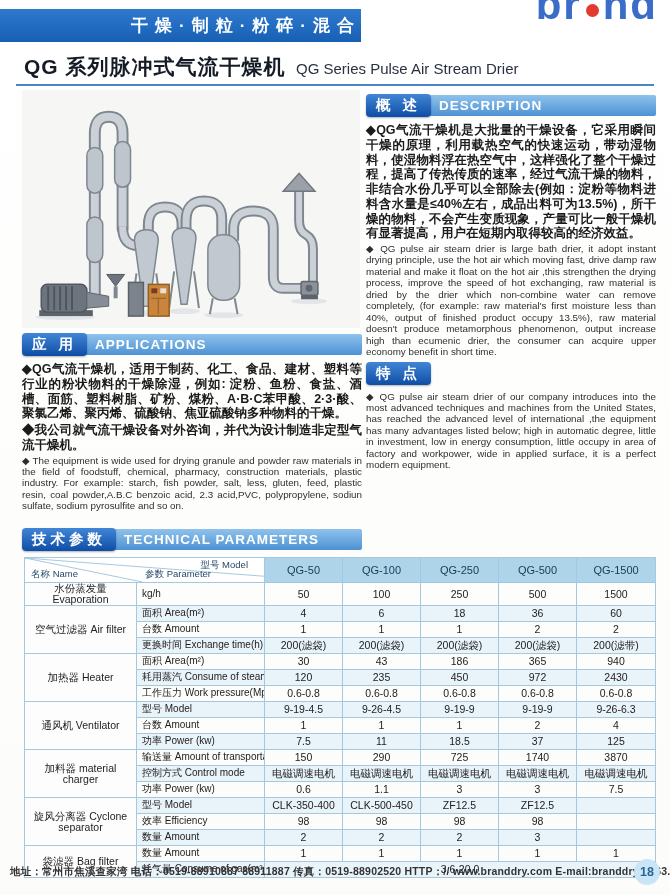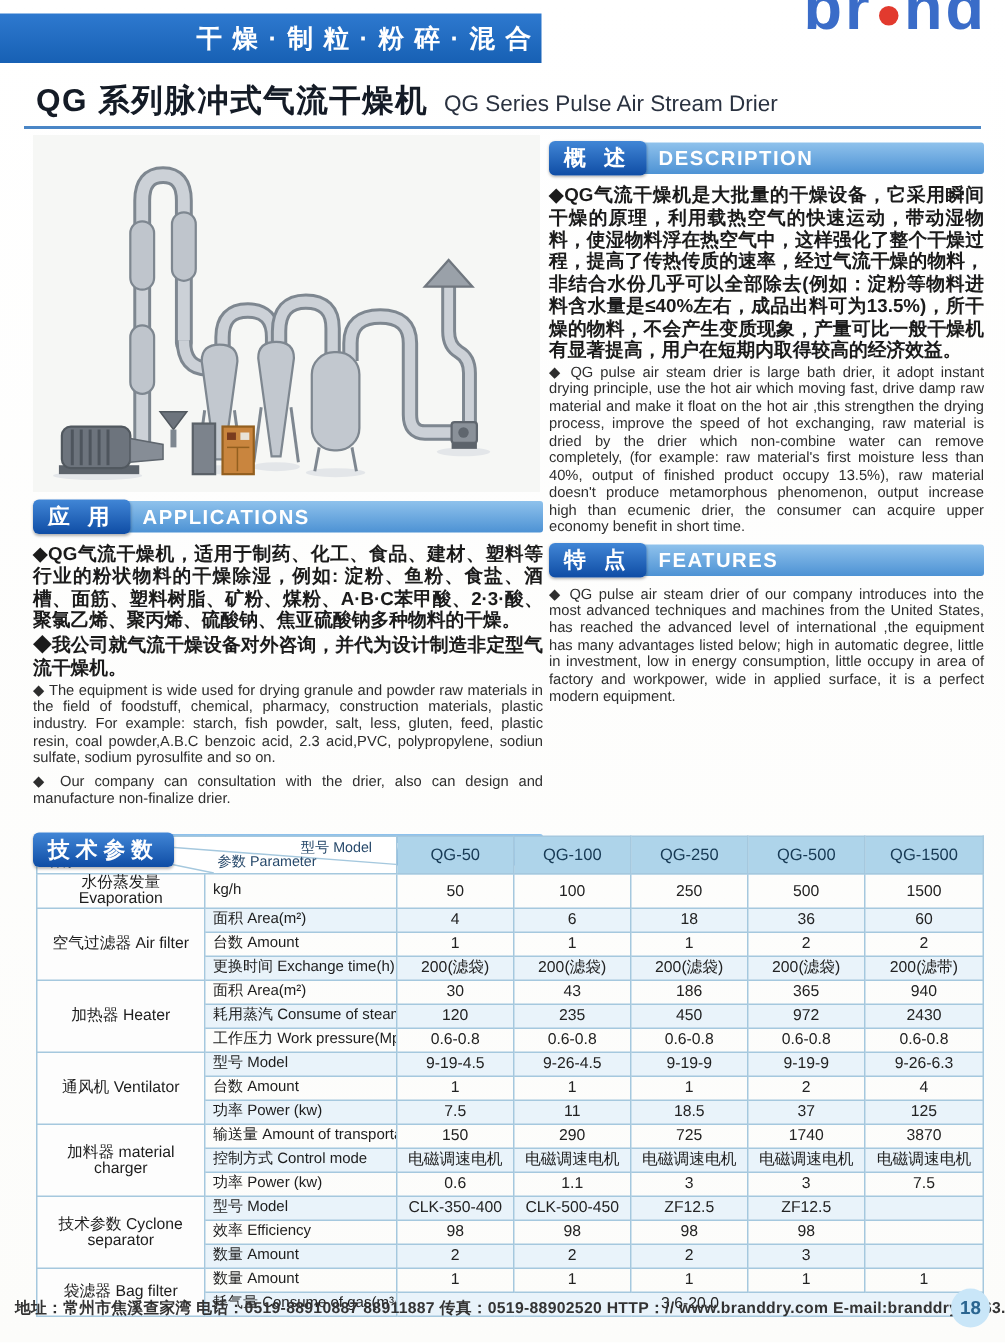--- a/index.html
+++ b/index.html
@@ -173,39 +173,37 @@
       </svg>
     </div>
 
     <div class="sec-header">
       <div class="sec-badge">应 用</div>
       <div class="sec-bar">APPLICATIONS</div>
     </div>
     <p class="p-zh">◆QG气流干燥机，适用于制药、化工、食品、建材、塑料等行业的粉状物料的干燥除湿，例如: 淀粉、鱼粉、食盐、酒槽、面筋、塑料树脂、矿粉、煤粉、A·B·C苯甲酸、2·3·酸、聚氯乙烯、聚丙烯、硫酸钠、焦亚硫酸钠多种物料的干燥。</p>
     <p class="p-zh">◆我公司就气流干燥设备对外咨询，并代为设计制造非定型气流干燥机。</p>
     <p class="p-en">◆ The equipment is wide used for drying granule and powder raw materials in the field of foodstuff, chemical, pharmacy, construction materials, plastic industry. For example: starch, fish powder, salt, less, gluten, feed, plastic resin, coal powder,A.B.C benzoic acid, 2.3 acid,PVC, polypropylene, sodiun sulfate, sodium pyrosulfite and so on.</p>
-    <p class="p-en">◆ Our company can consultation with the drier, also can design and manufacture non-finalize drier.</p>
 
     <div class="sec-header tech-hdr">
       <div class="sec-badge">技术参数</div>
       <div class="sec-bar">TECHNICAL PARAMETERS</div>
     </div>
   </div>
 
   <div class="col-right">
     <div class="sec-header">
       <div class="sec-badge">概 述</div>
       <div class="sec-bar">DESCRIPTION</div>
     </div>
     <p class="p-zh">◆QG气流干燥机是大批量的干燥设备，它采用瞬间干燥的原理，利用载热空气的快速运动，带动湿物料，使湿物料浮在热空气中，这样强化了整个干燥过程，提高了传热传质的速率，经过气流干燥的物料，非结合水份几乎可以全部除去(例如：淀粉等物料进料含水量是≤40%左右，成品出料可为13.5%)，所干燥的物料，不会产生变质现象，产量可比一般干燥机有显著提高，用户在短期内取得较高的经济效益。</p>
     <p class="p-en">◆ QG pulse air steam drier is large bath drier, it adopt instant drying principle, use the hot air which moving fast, drive damp raw material and make it float on the hot air ,this strengthen the drying process, improve the speed of hot exchanging, raw material is dried by the drier which non-combine water can remove completely, (for example: raw material's first moisture less than 40%, output of finished product occupy 13.5%), raw material doesn't produce metamorphous phenomenon, output increase high than ecumenic drier, the consumer can acquire upper economy benefit in short time.</p>
 
     <div class="sec-header">
       <div class="sec-badge">特 点</div>
-      <div class="sec-bar">FEATURES</div>
     </div>
     <p class="p-en">◆ QG pulse air steam drier of our company introduces into the most advanced techniques and machines from the United States, has reached the advanced level of international ,the equipment has many advantages listed below; high in automatic degree, little in investment, low in energy consumption, little occupy in area of factory and workpower, wide in applied surface, it is a perfect modern equipment.</p>
   </div>
 
   <div class="table-wrap">
       <table>
         <colgroup>
           <col style="width: 112px;">
           <col style="width: 128px;">
           <col style="width: 78px;">
@@ -336,21 +334,21 @@
           </tr>
           <tr>
             <td class="param">功率 Power (kw)</td>
             <td class="val">0.6</td>
             <td class="val">1.1</td>
             <td class="val">3</td>
             <td class="val">3</td>
             <td class="val">7.5</td>
           </tr>
           <tr class="alt">
-            <td class="group" rowspan="3">技术参数 Cyclone separator</td>
+            <td class="group" rowspan="3">旋风分离器 Cyclone separator</td>
             <td class="param">型号 Model</td>
             <td class="val">CLK-350-400</td>
             <td class="val">CLK-500-450</td>
             <td class="val">ZF12.5</td>
             <td class="val">ZF12.5</td>
             <td class="val"></td>
           </tr>
           <tr>
             <td class="param">效率 Efficiency</td>
             <td class="val">98</td>

